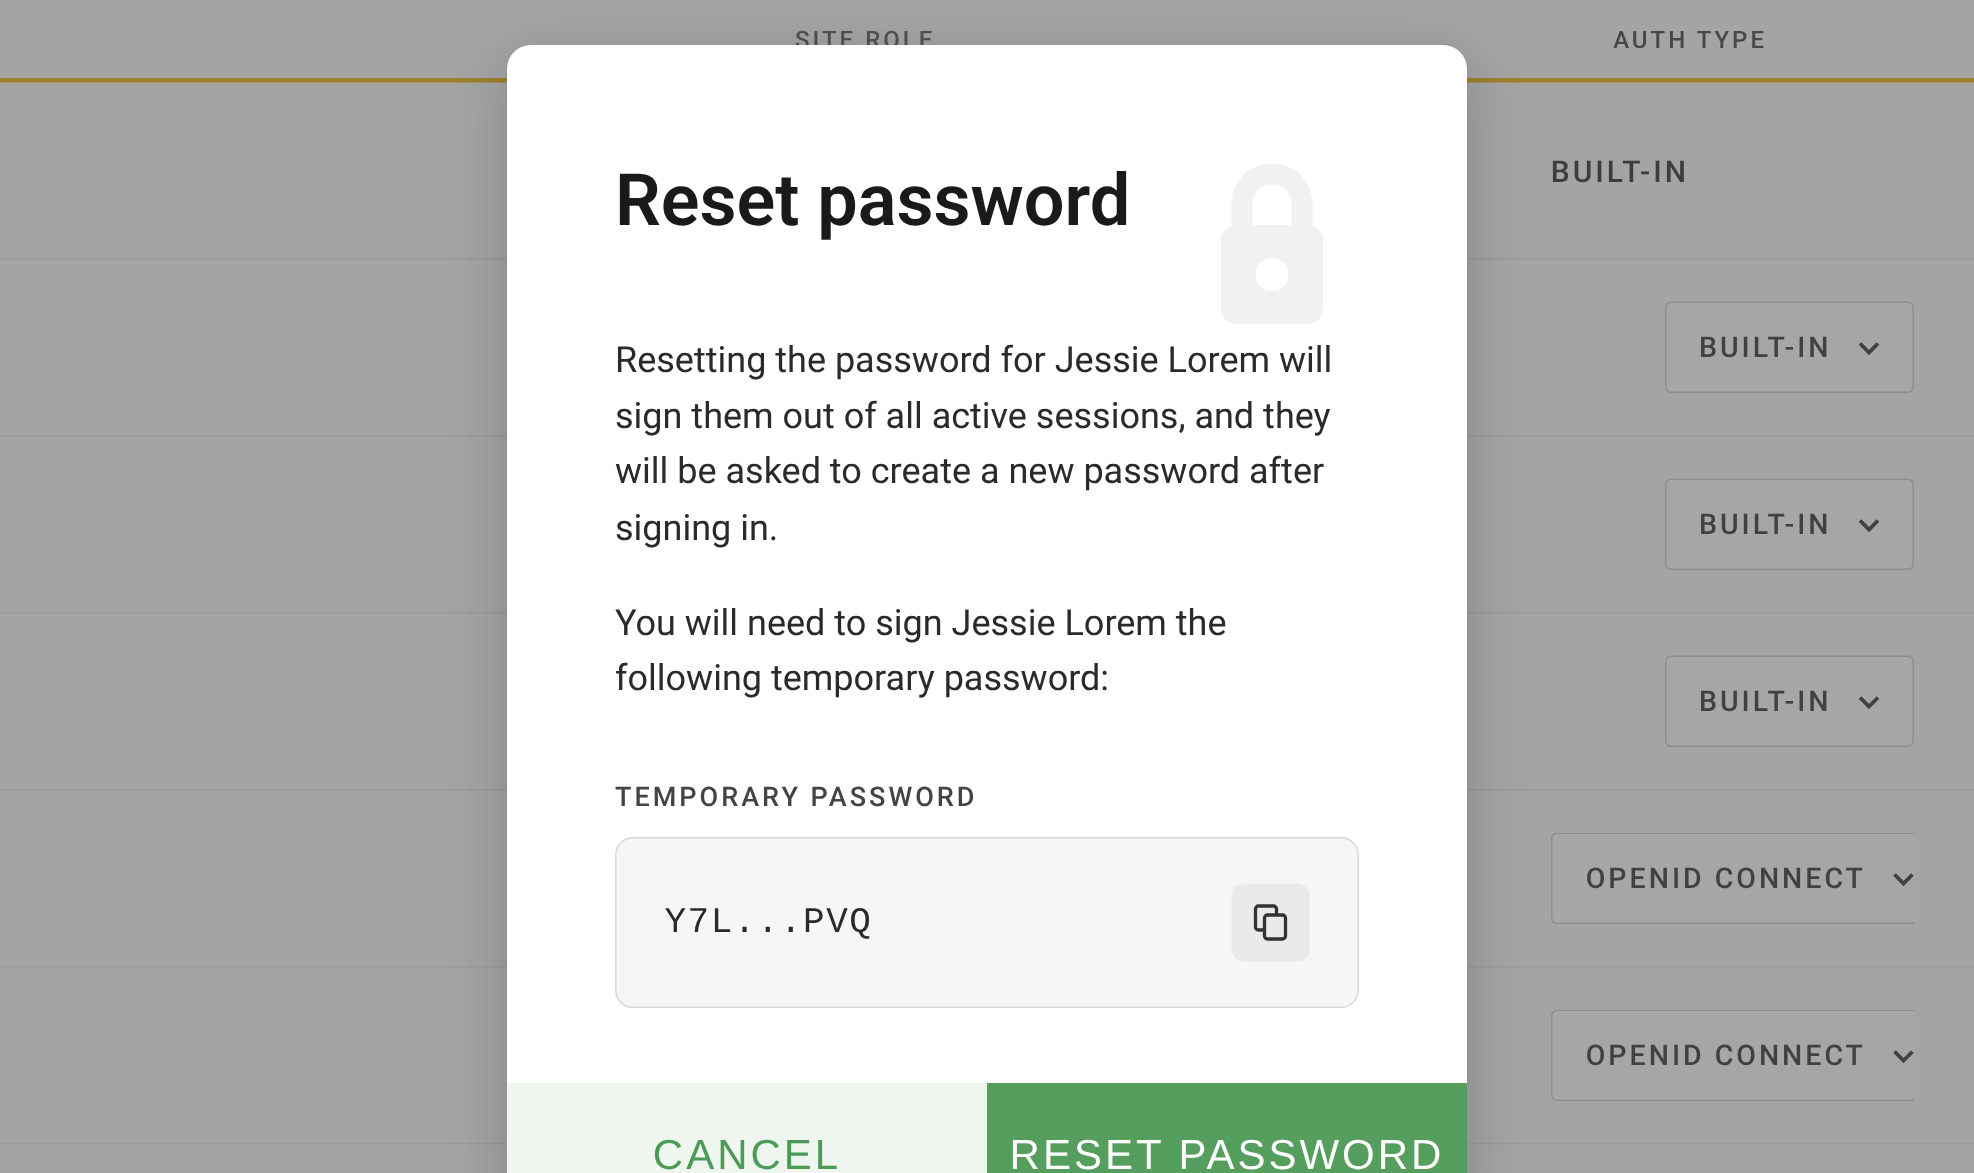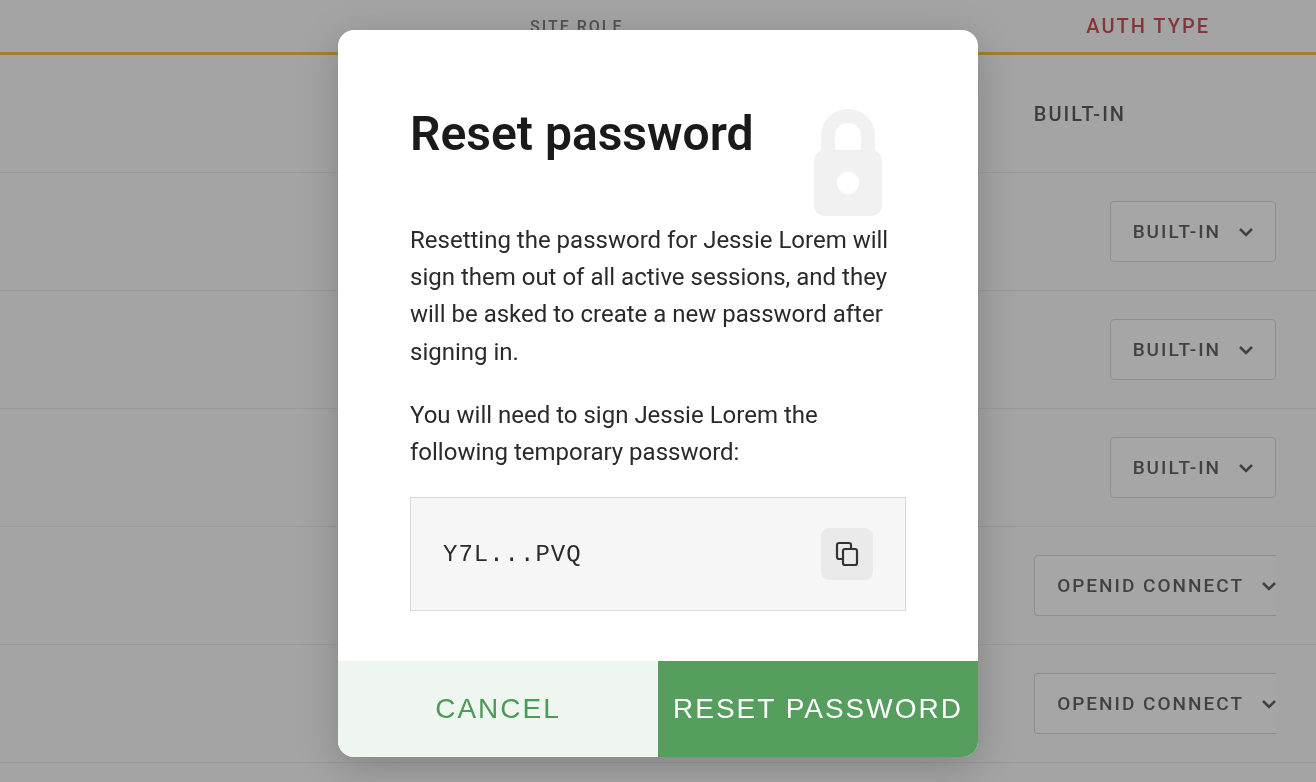--- a/index.html
+++ b/index.html
@@ -38,25 +38,25 @@
     
     .bg-header-col1 {
       margin-left: 490px;
       color: #555;
       font-size: 16px;
       letter-spacing: 2px;
       font-weight: 500;
     }
     
     .bg-header-col2 {
-      color: #b91c1c;
-      font-size: 20px;
-      letter-spacing: 2px;
-      font-weight: 500;
-      margin-right: 66px;
+      color: #404040;
+      font-size: 16px;
+      letter-spacing: 2px;
+      font-weight: 500;
+      margin-right: 98px;
     }
     
     .bg-row {
       display: flex;
       justify-content: flex-end;
       align-items: center;
       padding-right: 40px;
       height: 118px;
       border-bottom: 1px solid #e5e5e5;
     }
@@ -149,21 +149,21 @@
       font-size: 18px;
       letter-spacing: 2px;
       color: #444;
       margin-top: 50px;
       margin-bottom: 16px;
       font-weight: 500;
     }
     
     .temp-box {
       border: 1px solid #d8d8d8;
-      border-radius: 0;
+      border-radius: 12px;
       background: #f6f6f6;
       padding: 30px 32px;
       display: flex;
       justify-content: space-between;
       align-items: center;
     }
     
     .temp-value {
       font-family: "SFMono-Regular", Consolas, "Liberation Mono", Menlo, monospace;
       font-size: 24px;
@@ -275,20 +275,21 @@
         <rect x="8" y="44" width="68" height="66" rx="10" fill="#f1f1f1"></rect>
         <circle cx="42" cy="77" r="11" fill="#ffffff"></circle>
       </svg>
 
       <h1 class="modal-title">Reset password</h1>
 
       <p class="modal-text">Resetting the password for Jessie Lorem will sign them out of all active sessions, and they will be asked to create a new password after signing in.</p>
 
       <p class="modal-text">You will need to sign Jessie Lorem the following temporary password:</p>
 
+      <div class="temp-label">TEMPORARY PASSWORD</div>
 
       <div class="temp-box">
         <span class="temp-value">Y7L...PVQ</span>
         <button class="copy-btn">
           <svg width="24" height="26" viewBox="0 0 24 26">
             <rect x="2" y="2" width="14" height="16" rx="2" stroke="#333" stroke-width="2.2" fill="none"></rect>
             <rect x="8" y="8" width="14" height="16" rx="2" stroke="#333" stroke-width="2.2" fill="#eaeaea"></rect>
           </svg>
         </button>
       </div>

